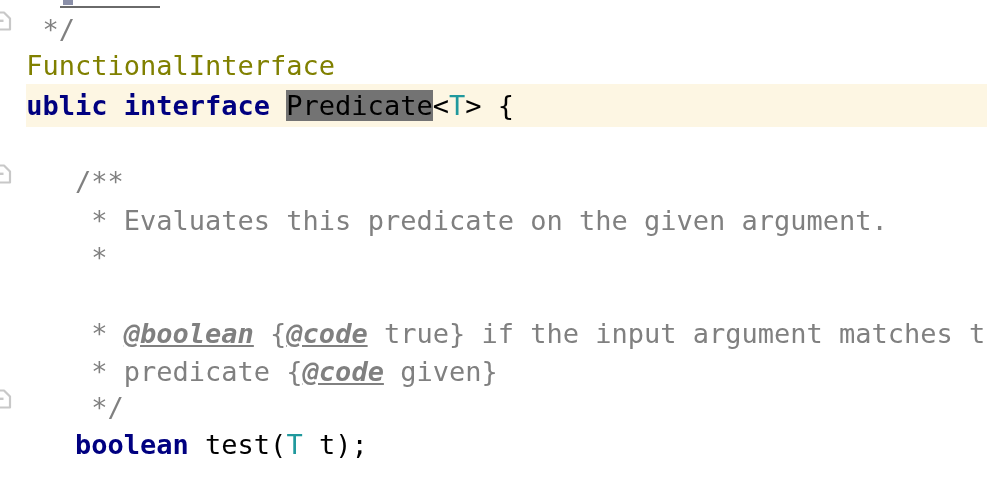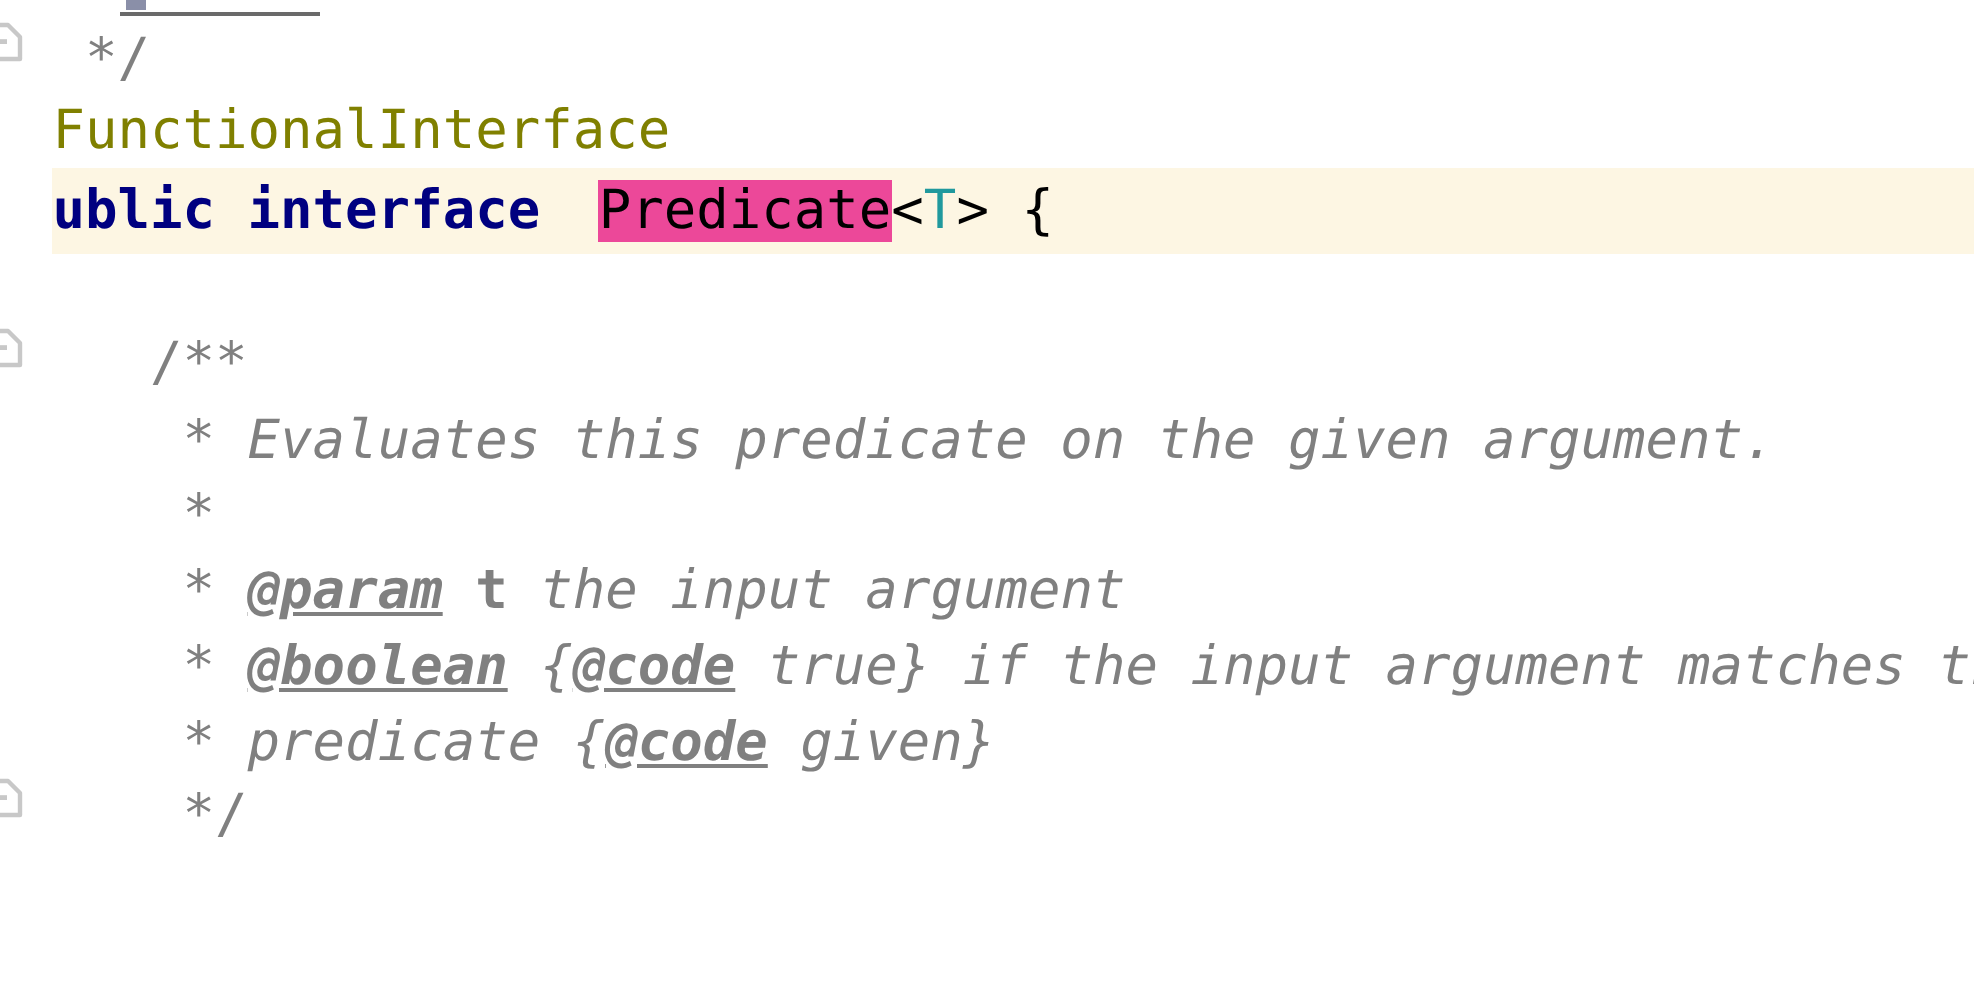--- a/index.html
+++ b/index.html
@@ -75,27 +75,27 @@
     width: 987px;
     height: 43px;
     background: #fdf6e3;
     z-index: 1;
   }
 
   
   .kw        { color: #000080; font-weight: bold; }
   .annot     { color: #808000; }
   .comment   { color: #808080; }
-  .jdoc      { color: #808080; font-style: italic; }
+  .jdoc      { color: #808080; }
   .jdoc-tag  { color: #808080; font-style: italic; font-weight: bold;
                text-decoration: underline; }
   .jdoc-b    { color: #808080; font-weight: bold; font-style: normal; }
   .typeparam { color: #20999d; }
   .plain     { color: #000000; }
-  .sel       { background: #ec4899; margin-left: 13px; }
+  .sel       { background: #737373; }
 
   
   .link-stub {
     position: absolute;
     border-bottom: 2px solid #6a6a6a;
     height: 0px;
   }
   .link-stub-dot {
     position: absolute;
     width: 10px;
@@ -112,24 +112,24 @@
       <div class="current-line-bg" style="top: 84px;"></div>
     </div>
 
   <div id="code">
       <div class="line" style="top: 8px;"><span class="txt"><span>  </span><span class="comment">*/</span></span></div>
       <div class="line" style="top: 44px;"><span class="txt"><span class="annot">@FunctionalInterface</span></span></div>
       <div class="line" style="top: 84px;"><span class="txt"><span class="kw">public interface </span><span class="plain sel">Predicate</span><span class="plain">&lt;</span><span class="typeparam">T</span><span class="plain">&gt; {</span></span></div>
       <div class="line" style="top: 160px;"><span class="txt"><span>    </span><span class="comment">/**</span></span></div>
       <div class="line" style="top: 199px;"><span class="txt"><span>     </span><span class="comment">* </span><span class="jdoc">Evaluates this predicate on the given argument.</span></span></div>
       <div class="line" style="top: 236px;"><span class="txt"><span>     </span><span class="comment">*</span></span></div>
-      <div class="line" style="top: 274px;"><span class="txt"><span>     </span><span class="comment">* </span><span class="jdoc-tag">@param</span><span class="jdoc"> </span><span class="jdoc-b">t</span><span class="jdoc"> the input argument</span></span></div>
       <div class="line" style="top: 312px;"><span class="txt"><span>     </span><span class="comment">* </span><span class="jdoc-tag">@boolean</span><span class="jdoc"> {</span><span class="jdoc-tag">@code</span><span class="jdoc"> true} if the input argument matches the</span></span></div>
       <div class="line" style="top: 350px;"><span class="txt"><span>     </span><span class="jdoc">* predicate {</span><span class="jdoc-tag">@code</span><span class="jdoc"> given}</span></span></div>
       <div class="line" style="top: 386px;"><span class="txt"><span>     </span><span class="comment">*/</span></span></div>
+      <div class="line" style="top: 423px;"><span class="txt"><span>    </span><span class="kw">boolean</span><span class="plain"> test(</span><span class="typeparam">T</span><span class="plain"> t);</span></span></div>
     </div>
 
   <div id="gutter">
       <div class="fold-marker" style="top: 10px;">
         <svg width="22" height="22" viewBox="0 0 22 22">
           <path d="M2.5 2.5 H13 L19 8.5 V19.5 H2.5 Z" fill="none" stroke="#c8c8c8" stroke-width="2.2" stroke-linejoin="round"></path>
           <rect x="5.5" y="9.6" width="7" height="2.4" fill="#c8c8c8"></rect>
         </svg>
       </div>
       <div class="fold-marker" style="top: 163px;">

